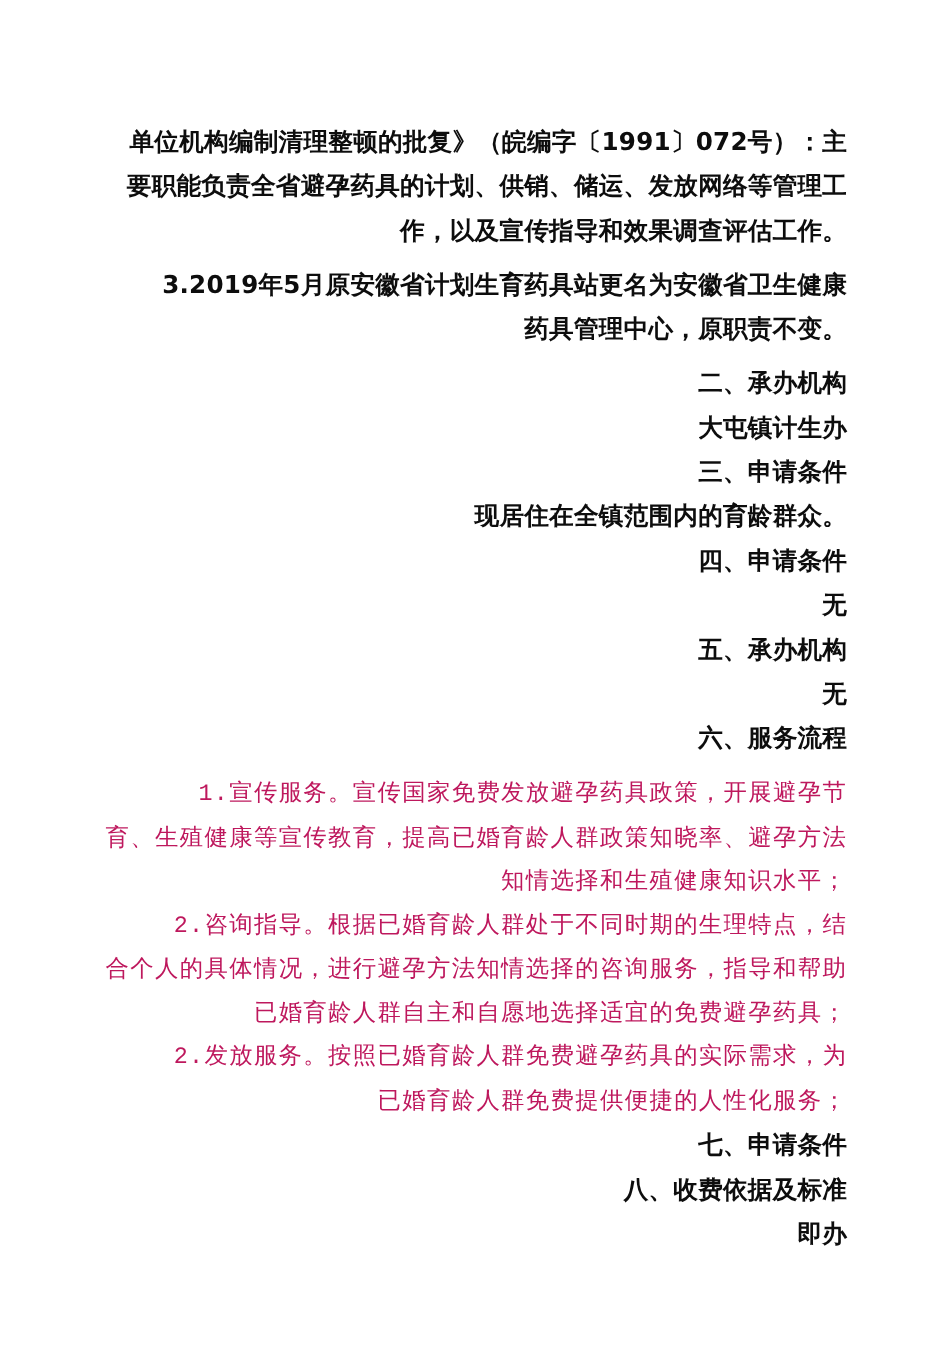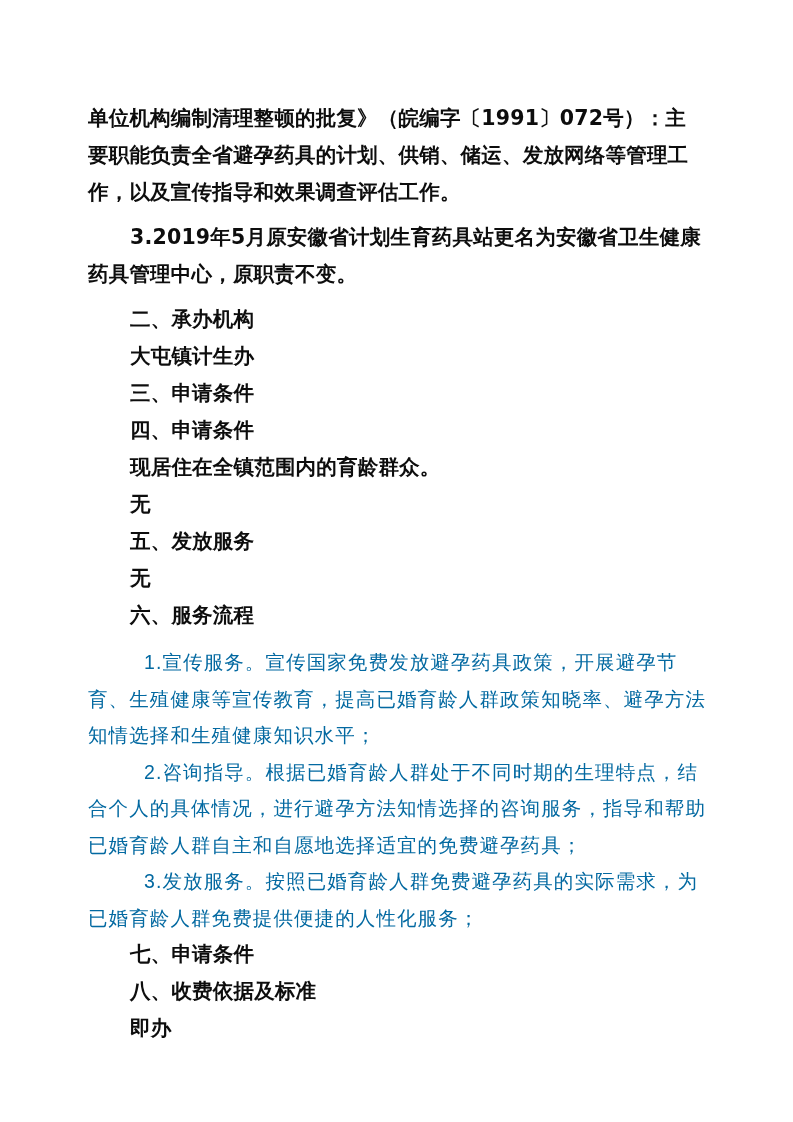--- a/index.html
+++ b/index.html
@@ -13,41 +13,42 @@
     height: 1122px;
     background: #ffffff;
     box-sizing: border-box;
     overflow: hidden;
   }
   .content {
     position: absolute;
     left: 88px;
     top: 100px;
     width: 618px;
+    text-align: right;
   }
   .para {
     margin: 0;
     font-family: "Liberation Serif", "DejaVu Serif", serif;
     color: #111111;
     letter-spacing: 0.2px;
   }
   
   .blk {
     font-family: "DejaVu Sans", "Liberation Sans", sans-serif;
     font-size: 20.5px;
     line-height: 37px;
     color: #0d0d0d;
     font-weight: 600;
   }
   
   .srf {
-    font-family: Liberation Sans, sans-serif;
+    font-family: Liberation Mono, monospace;
     font-size: 19.5px;
     line-height: 36.5px;
-    color: #0369a1;
+    color: #be185d;
     font-weight: 400;
     letter-spacing: 1.1px;
   }
   .ind1 { text-indent: 0; }
   .ind2 { text-indent: 42px; }
   .ind-half { text-indent: 56px; }
   .gap-a { margin-top: 8px; }
   .gap-b { margin-top: 10px; }
   .gap-c { margin-top: 0; }
   .tight { margin-top: 0; }
@@ -61,37 +62,37 @@
     <p class="para blk ind1">单位机构编制清理整顿的批复》（皖编字〔1991〕072号）：主要职能负责全省避孕药具的计划、供销、储运、发放网络等管理工作，以及宣传指导和效果调查评估工作。</p>
 
     <p class="para blk ind2 gap-a">3.2019年5月原安徽省计划生育药具站更名为安徽省卫生健康药具管理中心，原职责不变。</p>
 
     <p class="para blk ind2 gap-a">二、承办机构</p>
 
     <p class="para blk ind2 tight">大屯镇计生办</p>
 
     <p class="para blk ind2 tight">三、申请条件</p>
 
+    <p class="para blk ind2 tight">现居住在全镇范围内的育龄群众。</p>
+
     <p class="para blk ind2 tight">四、申请条件</p>
-
-    <p class="para blk ind2 tight">现居住在全镇范围内的育龄群众。</p>
 
     <p class="para blk ind2 tight">无</p>
 
-    <p class="para blk ind2 tight">五、发放服务</p>
+    <p class="para blk ind2 tight">五、承办机构</p>
 
     <p class="para blk ind2 tight">无</p>
 
     <p class="para blk ind2 tight">六、服务流程</p>
 
     <p class="para srf ind-half gap-b">1.宣传服务。宣传国家免费发放避孕药具政策，开展避孕节育、生殖健康等宣传教育，提高已婚育龄人群政策知晓率、避孕方法知情选择和生殖健康知识水平；</p>
 
     <p class="para srf ind-half gap-c">2.咨询指导。根据已婚育龄人群处于不同时期的生理特点，结合个人的具体情况，进行避孕方法知情选择的咨询服务，指导和帮助已婚育龄人群自主和自愿地选择适宜的免费避孕药具；</p>
 
-    <p class="para srf ind-half gap-c">3.发放服务。按照已婚育龄人群免费避孕药具的实际需求，为已婚育龄人群免费提供便捷的人性化服务；</p>
+    <p class="para srf ind-half gap-c">2.发放服务。按照已婚育龄人群免费避孕药具的实际需求，为已婚育龄人群免费提供便捷的人性化服务；</p>
 
     <p class="para blk ind2 gap-c">七、申请条件</p>
 
     <p class="para blk ind2 tight">八、收费依据及标准</p>
 
     <p class="para blk ind2 tight">即办</p>
 
   </div>
 </div>
 

